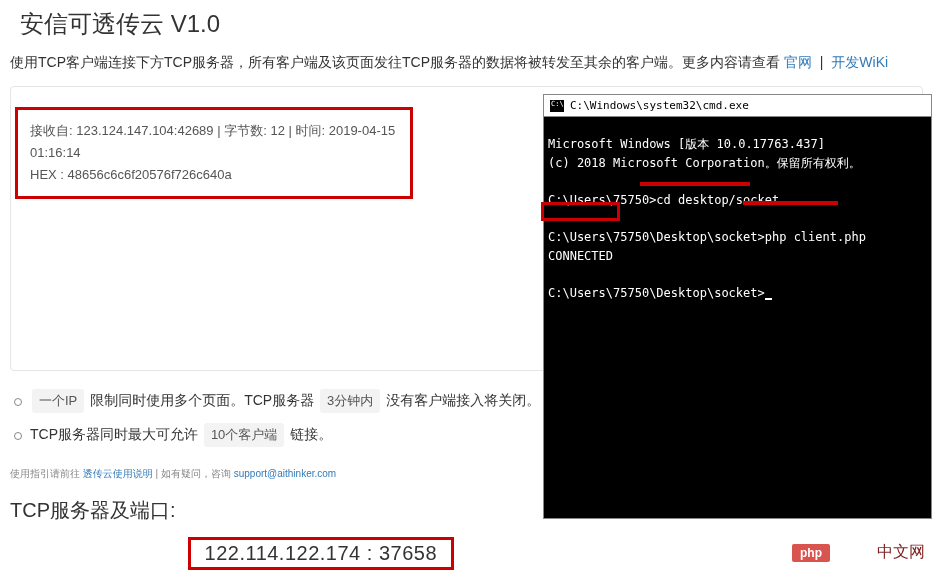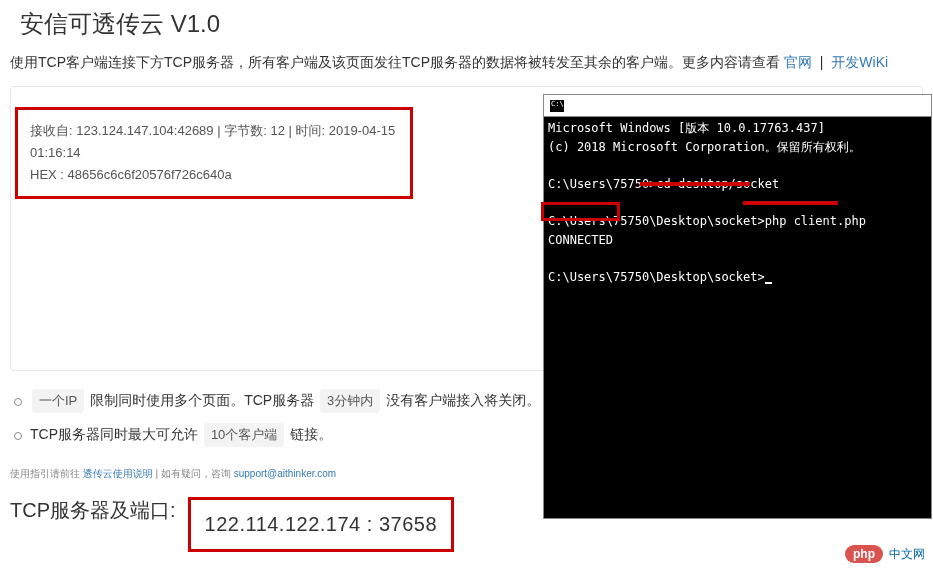--- a/index.html
+++ b/index.html
@@ -76,21 +76,21 @@
     .cmd-titlebar .win-icon::after {
       content: "C:\\";
       position: absolute;
       color: #fff;
       font-size: 7px;
       left: 1px; top: 0;
     }
     .cmd-body {
       color: #fff;
       font-size: 12px;
-      padding: 2px 4px;
+      padding: 18px 4px;
       line-height: 1.55;
       white-space: pre;
       position: relative;
     }
     .cmd-hl1 {
       position: absolute;
       border-bottom: 4px solid #cc0000;
       left: 96px; top: 65px;
       width: 110px; height: 0;
     }
@@ -154,42 +154,43 @@
       padding: 2px 10px;
       display: flex;
     }
     .server-port-label {
       font-size: 20px;
       color: #333;
       margin-right: 12px;
     }
     .server-port-value {
       border: 3px solid #cc0000;
-      padding: 13px 14px;
+      padding: 2px 14px;
       font-size: 20px;
       color: #333;
       letter-spacing: 0.5px;
+      margin-top: 40px;
     }
 
     .php-watermark {
       position: absolute;
       right: 8px; bottom: 20px;
       display: flex;
       align-items: center;
       gap: 6px;
     }
     .php-pill {
       background: #d9534f;
       color: #fff;
       font-size: 12px;
       padding: 2px 8px;
-      border-radius: 9px;
+      border-radius: 2px;
       font-weight: bold;
     }
-    .php-text { font-size: 12px; color: #0369a1; }
+    .php-text { font-size: 16px; color: #7f1d1d; margin-left: 41px; }
   </style>
 </head>
 <body>
 
 <h1 class="page-title">安信可透传云 V1.0</h1>
 
 <div class="intro-line">
   <span>使用TCP客户端连接下方TCP服务器，所有客户端及该页面发往TCP服务器的数据将被转发至其余的客户端。更多内容请查看 </span>
   <a href="#">官网</a>
   <span class="sep">|</span>
@@ -199,20 +200,21 @@
 <div class="content-panel">
   <div class="received-box">
     <div class="meta">接收自: 123.124.147.104:42689 | 字节数: 12 | 时间: 2019-04-15 01:16:14</div>
     <div class="hex">HEX   : 48656c6c6f20576f726c640a</div>
   </div>
 </div>
 
 <div class="cmd-window">
   <div class="cmd-titlebar">
     <span class="win-icon"></span>
+    <span>C:\Windows\system32\cmd.exe</span>
   </div>
   <div class="cmd-body"><span>Microsoft Windows [版本 10.0.17763.437]</span>
 <span>(c) 2018 Microsoft Corporation。保留所有权利。</span>
 <span></span>
 <span>C:\Users\75750&gt;cd desktop/socket</span>
 <span></span>
 <span>C:\Users\75750\Desktop\socket&gt;php client.php</span>
 <span>CONNECTED</span>
 <span></span>
 <span>C:\Users\75750\Desktop\socket&gt;</span><span class="cmd-cursor"></span>

